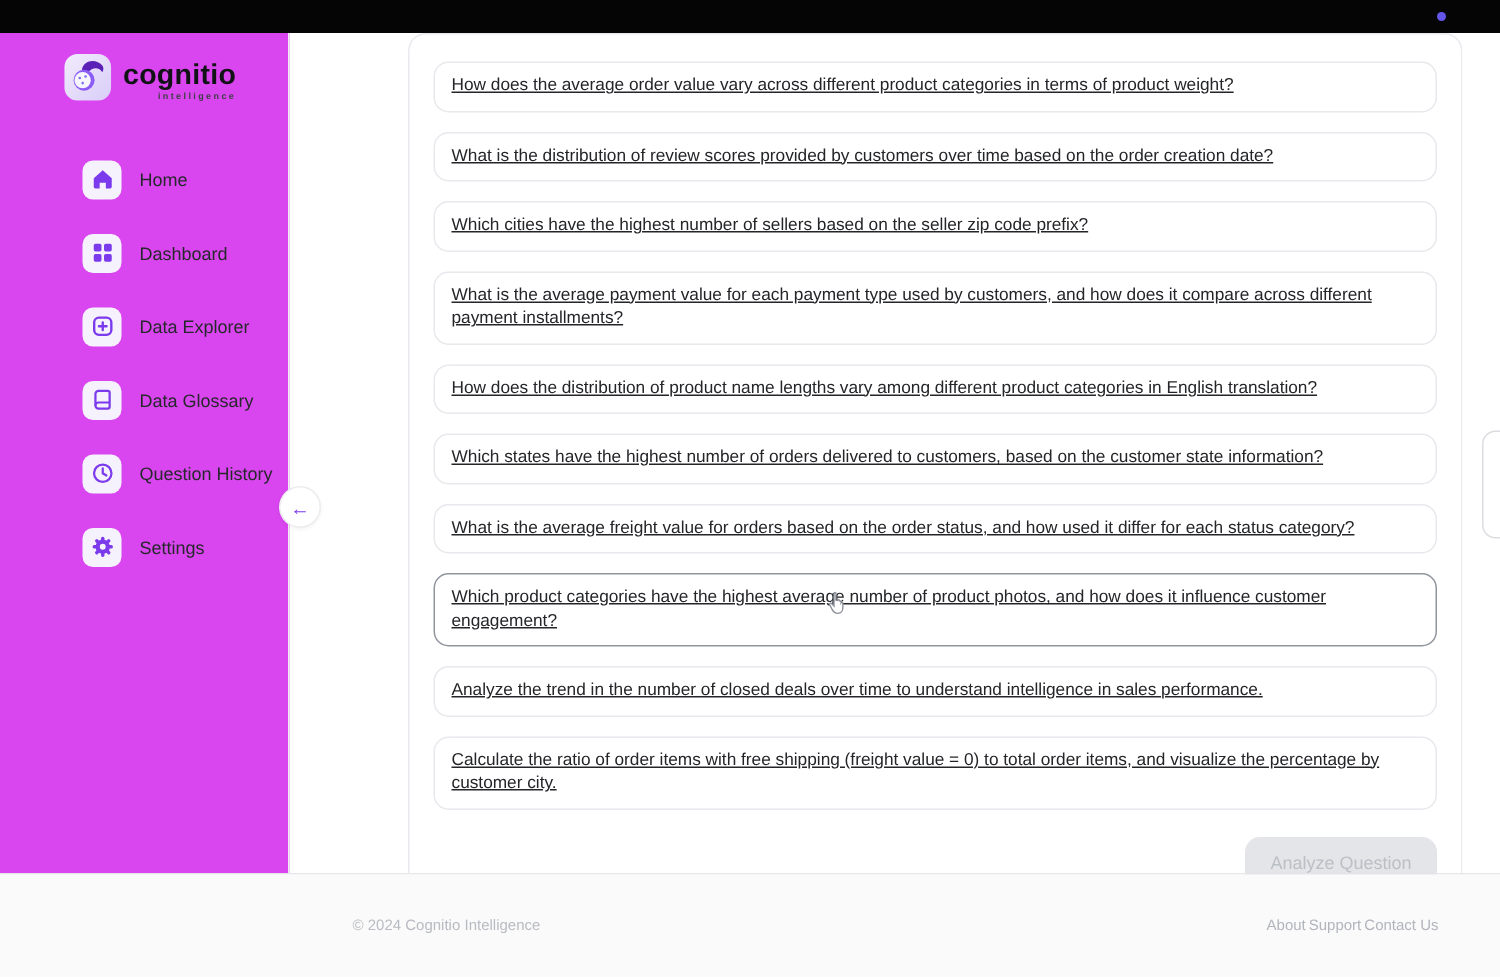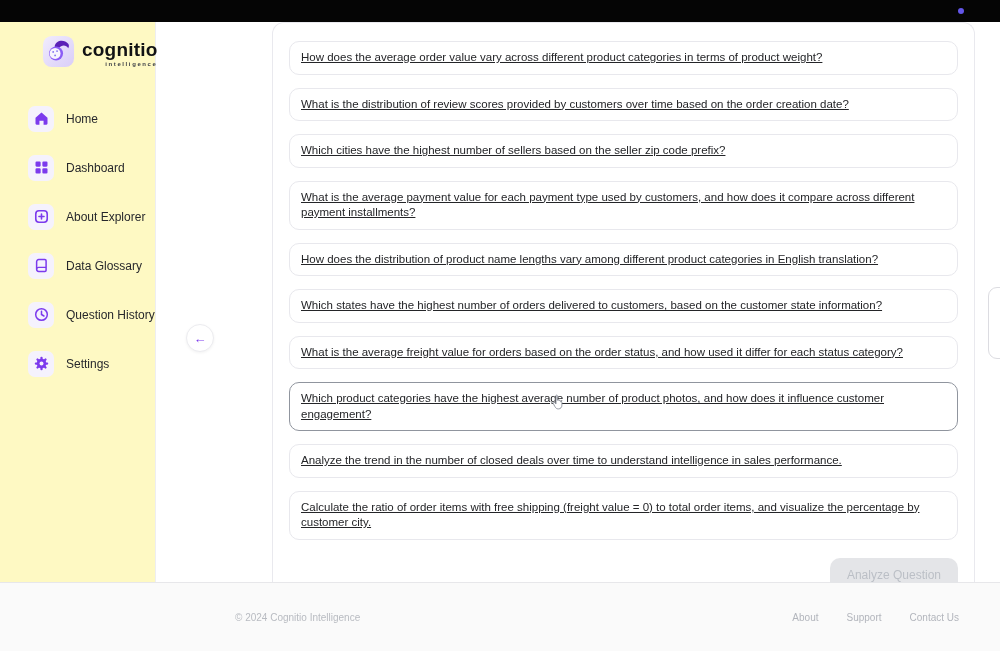--- a/index.html
+++ b/index.html
@@ -7,27 +7,27 @@
     font-family:"Liberation Sans", sans-serif; }
 
   
   .topbar { position:relative; height:22px; background:#050505; }
   .top-dot { position:absolute; left:958px; top:8px; width:6px; height:6px; border-radius:50%; }
 
   
   .app { position:relative; height:561px; background:#ffffff; border-bottom:1px solid #e7e7ea; }
 
   
-  .sidebar { position:absolute; left:0; top:0; width:156px; height:100%;
-    background:#fef9c3; border-right:1px solid #eeeef1; }
+  .sidebar { position:absolute; left:0; top:0; width:193px; height:100%;
+    background:#d946ef; border-right:1px solid #eeeef1; }
   .brand { display:flex; align-items:center; gap:7px; padding:13px 0 0 42px; }
   .brand-text { display:flex; flex-direction:column; align-items:flex-end; }
   .brand-name { font-size:19px; font-weight:bold; color:#111215; letter-spacing:.2px; line-height:20px; }
   .brand-tagline { font-size:6px; letter-spacing:1.6px; color:#3c3f45; font-weight:bold; margin-top:1px; }
-  .nav { margin-top:22px; }
+  .nav { margin-top:22px;margin-left:27px; }
   .nav-item { display:flex; align-items:center; gap:12px; height:49px; padding-left:28px; cursor:pointer; }
   .nav-icon { width:26px; height:26px; border-radius:7px; background:#f5f2fd;
     display:flex; align-items:center; justify-content:center; flex:0 0 auto; }
   .nav-icon svg { width:15px; height:15px; display:block; }
   .nav-label { font-size:12px; color:#27282c; }
   .collapse-btn { position:absolute; left:186px; top:302px; width:28px; height:28px; border-radius:50%;
     background:#fff; border:1px solid #ececf0; box-shadow:0 1px 3px rgba(0,0,0,.05);
     display:flex; align-items:center; justify-content:center; cursor:pointer; z-index:5;
     color:#7c3aed; font-size:13px; line-height:1; }
 
@@ -45,21 +45,21 @@
   
   .right-handle { position:absolute; right:-16px; top:265px; width:28px; height:72px;
     background:#fff; border:1px solid #dcdce1; border-radius:9px; }
 
   
   .cursor { position:absolute; left:551px; top:372px; width:15px; height:17px; z-index:9; pointer-events:none; }
 
   
   .footer { position:relative; height:68px; background:#fafafa; }
   .copyright { position:absolute; left:235px; top:29px; font-size:10px; color:#b8bbc1; }
-  .footer-links { position:absolute; right:41px; top:29px; display:flex; gap:28px; }
+  .footer-links { position:absolute; right:41px; top:29px; display:flex; gap:2px; }
   .footer-links span { font-size:10px; color:#b2b5bc; cursor:pointer; }
 </style>
 </head>
 <body>
 
 <div class="topbar">
   <div class="top-dot" style="background:#6356e9;"></div>
 </div>
 
 <div class="app">
@@ -113,21 +113,21 @@
       </div>
 
 
       <div class="nav-item">
         <span class="nav-icon">
           <svg viewBox="0 0 16 16" fill="none" stroke="#7c3aed" stroke-width="1.7">
             <rect x="1.9" y="1.9" width="12.2" height="12.2" rx="3.4"></rect>
             <path d="M8 5.3 V10.7 M5.3 8 H10.7" stroke-linecap="round"></path>
           </svg>
         </span>
-        <span class="nav-label">About Explorer</span>
+        <span class="nav-label">Data Explorer</span>
       </div>
 
       <div class="nav-item">
         <span class="nav-icon">
           <svg viewBox="0 0 16 16" fill="none" stroke="#7c3aed" stroke-width="1.6">
             <path d="M5 1.7 H11.6 A1.3 1.3 0 0 1 12.9 3 V13 A1.3 1.3 0 0 1 11.6 14.3 H5 A2.2 2.2 0 0 1 2.8 12.1 V3.9 A2.2 2.2 0 0 1 5 1.7 Z"></path>
             <path d="M2.8 12.1 A2.2 2.2 0 0 1 5 9.9 H12.9" stroke-width="1.4"></path>
           </svg>
         </span>
         <span class="nav-label">Data Glossary</span>

